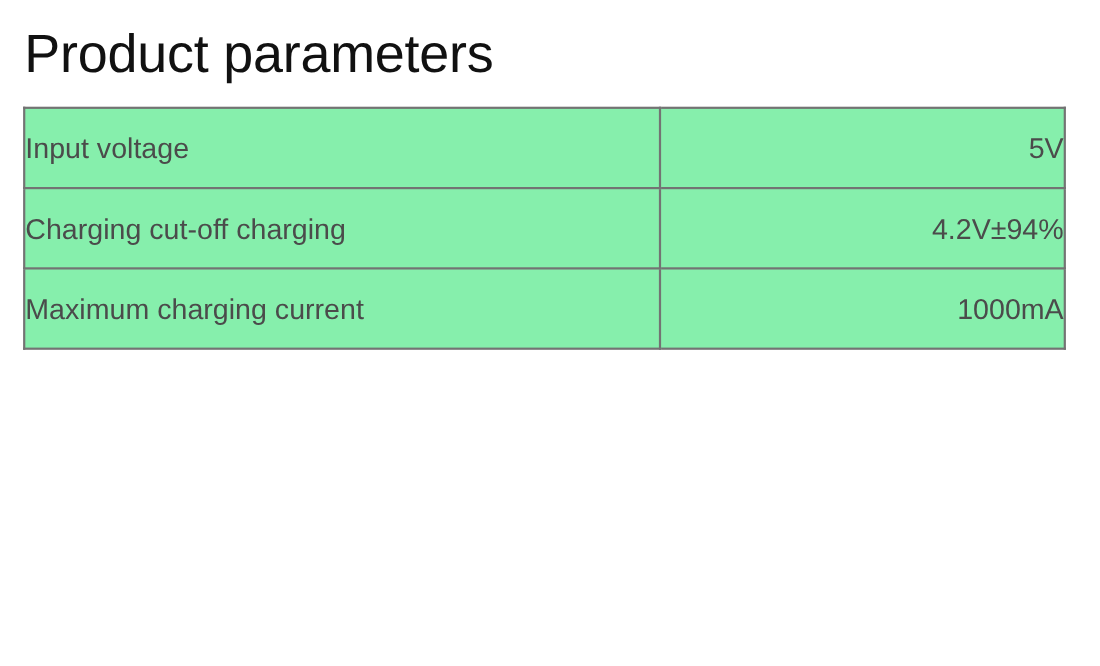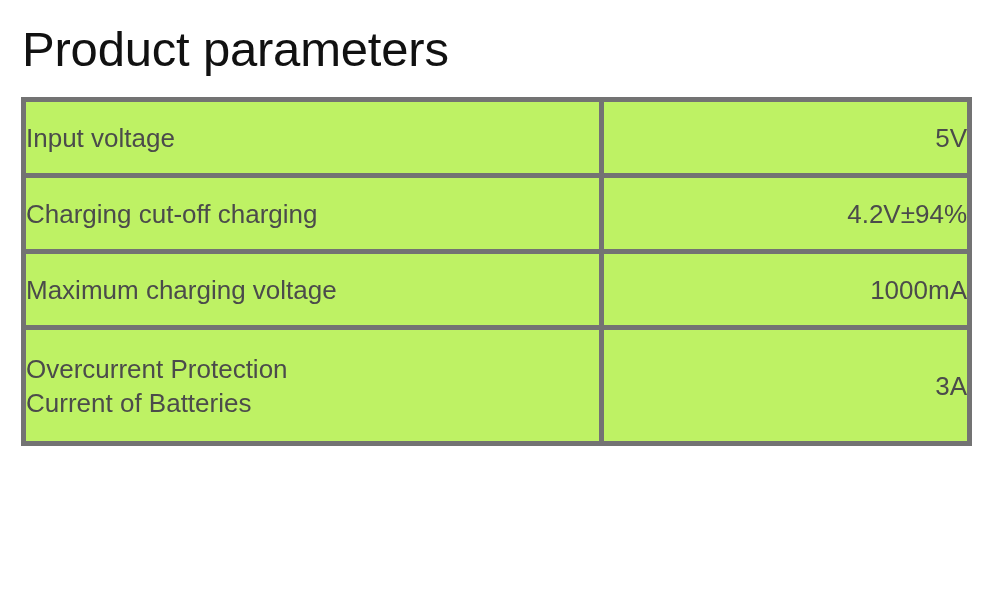--- a/index.html
+++ b/index.html
@@ -43,28 +43,28 @@
     border-collapse: collapse;
     table-layout: fixed;
     background: #ffffff;
   }
   #spec-table col.col-label { width: 578px; }
   #spec-table col.col-value { width: 368px; }
 
   #spec-table tr { }
 
   #spec-table td {
-    border: 5px solid #737373;
+    border: 2px solid #737373;
     color: #4b4b4b;
     font-size: 26px;
     line-height: 34px;
     font-weight: 400;
     vertical-align: middle;
     padding: 0;
-    background: #bef264;
+    background: #86efac;
   }
 
   td.cell-label {
     text-align: left;
     padding: 0 0 0 12px;
   }
   td.cell-value {
     text-align: right;
     padding: 0 6px;
   }
@@ -110,34 +110,25 @@
         <td class="cell-label">
           <span class="label-line">Charging cut-off charging</span>
         </td>
         <td class="cell-value">
           <span class="value-text">4.2V±94%</span>
         </td>
       </tr>
 
       <tr class="row-single">
         <td class="cell-label">
-          <span class="label-line">Maximum charging voltage</span>
+          <span class="label-line">Maximum charging current</span>
         </td>
         <td class="cell-value">
           <span class="value-text">1000mA</span>
         </td>
       </tr>
 
 
-      <tr class="row-double">
-        <td class="cell-label">
-          <span class="label-line">Overcurrent Protection</span>
-          <span class="label-line">Current of Batteries</span>
-        </td>
-        <td class="cell-value">
-          <span class="value-text">3A</span>
-        </td>
-      </tr>
 
     </tbody>
   </table>
 
 </div>
 
 </body></html>

